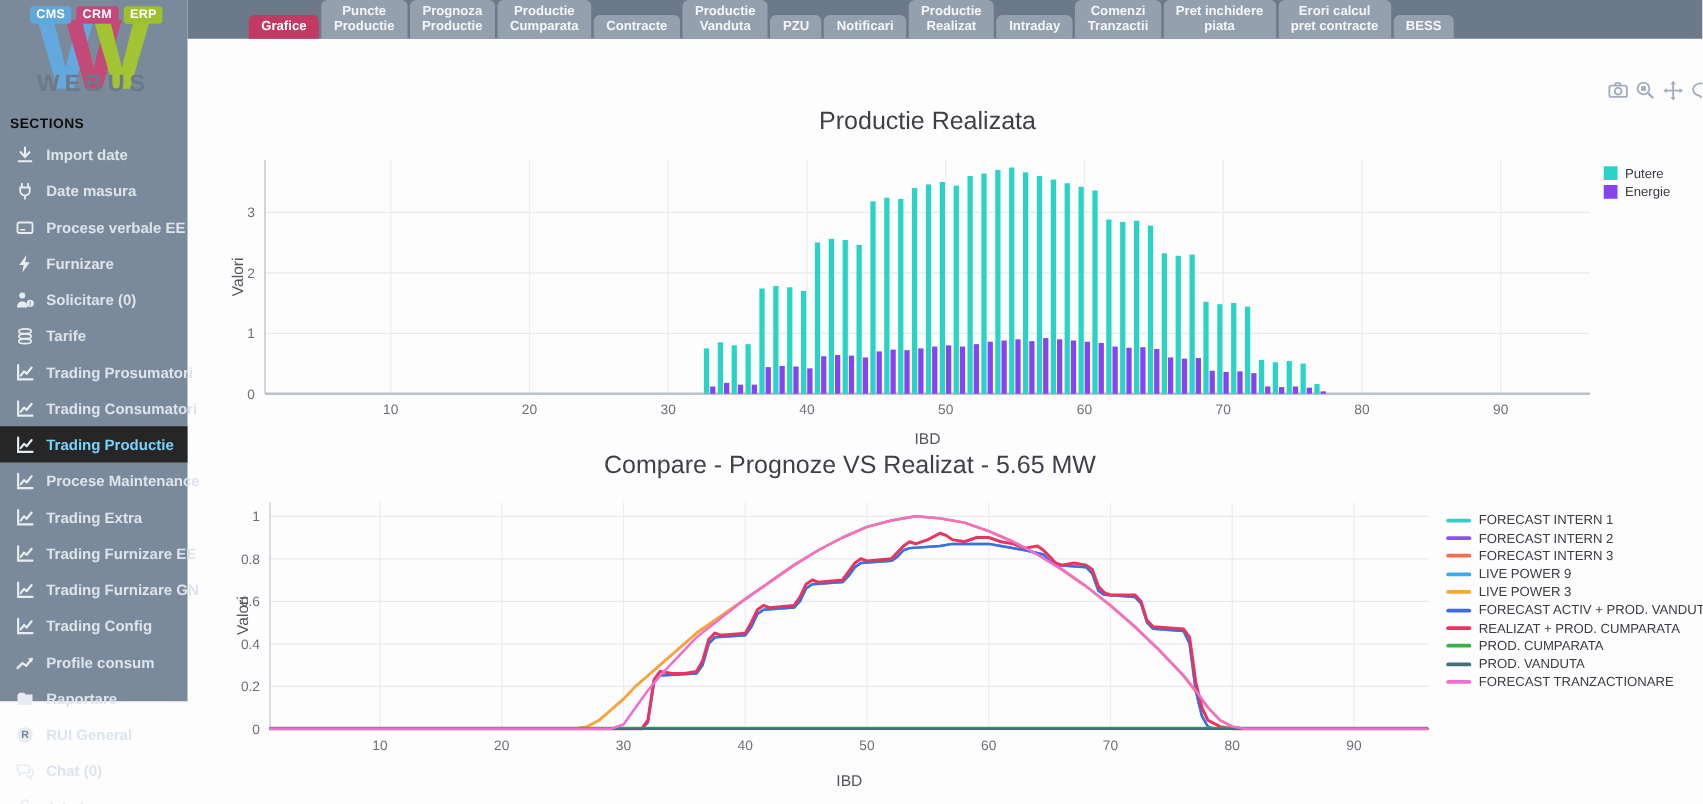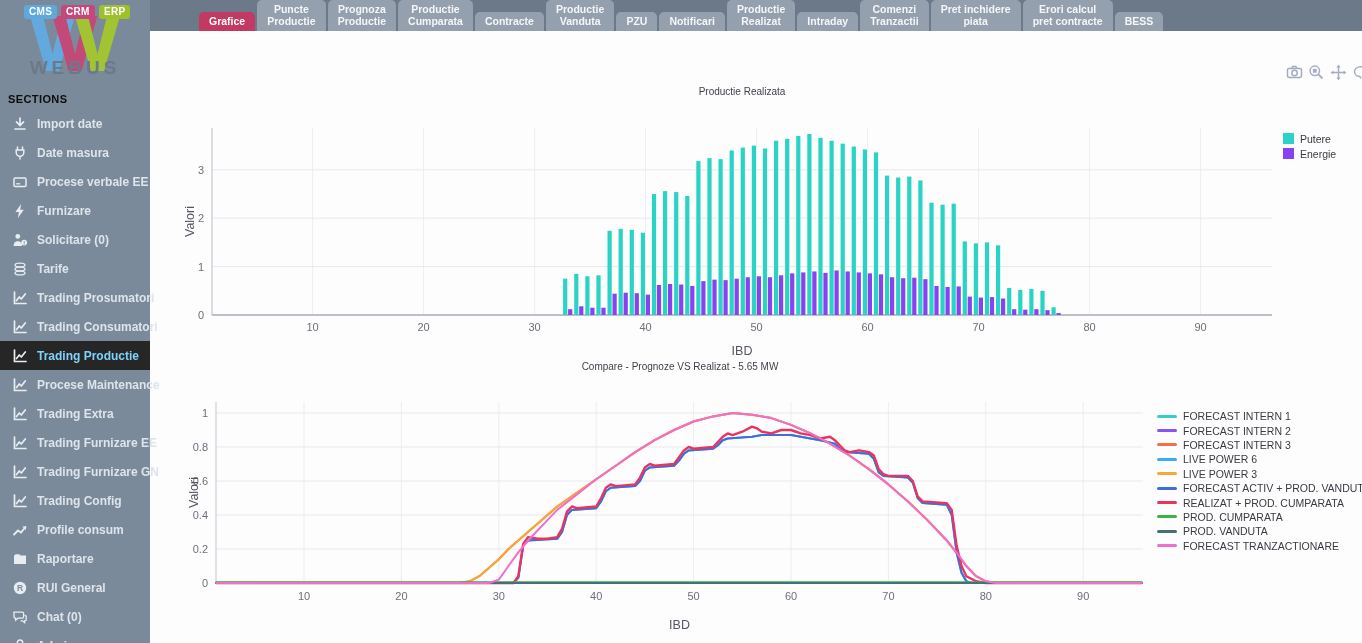--- a/index.html
+++ b/index.html
@@ -2,36 +2,36 @@
 <html><head>
 <meta charset="utf-8">
 <style>
   * { box-sizing: border-box; }
   html,body { margin:0; padding:0; }
   body {
     width:1362px; height:643px; overflow:hidden; position:relative;
     font-family:"Liberation Sans", sans-serif; background:#fdfdfe;
   }
   
-  #sidebar { position:absolute; left:0; top:0; width:150px; height:643px; background:#7b8a9a; z-index:5; }
+  #sidebar { position:absolute; left:0; top:0; width:150px; height:561px; background:#7b8a9a; z-index:5; }
   #logo { position:relative; width:150px; height:84px; }
   #logo svg { position:absolute; left:0; top:2px; }
   .badge { position:absolute; top:5px; color:#fff; font-weight:bold; font-size:10px; padding:1px 5px 2px; border-radius:3px; letter-spacing:.3px; }
   #logo-name { position:absolute; top:57px; width:150px; text-align:center; font-size:19px; font-weight:bold; color:#6b7a8a; letter-spacing:4px; }
   #sections-label { padding:9px 0 4px 8px; font-size:11px; font-weight:bold; color:#0d0d0d; letter-spacing:.4px; }
   .side-item { display:flex; align-items:center; gap:9px; height:29px; padding-left:12px; color:#dde4eb; font-size:12px; font-weight:bold; cursor:pointer; white-space:nowrap; }
   .side-item svg { flex:0 0 16px; }
   .side-item.active { background:#262626; color:#7dd3fc; }
   
   #tabbar { position:absolute; left:150px; top:0; width:1212px; height:31px; background:#6b7988; display:flex; align-items:flex-end; padding-left:1px; z-index:4; }
   .tab { margin:0 1px; padding:3px 10px 4px; border-radius:5px 5px 0 0; background:#94a0ad; color:#f4f6f9; font-size:10.5px; font-weight:bold; line-height:12px; text-align:center; white-space:pre-line; cursor:pointer; }
   .tab.active { background:#c23a64; color:#fff;margin-left:48px; }
   
   #content { position:absolute; left:150px; top:31px; width:1212px; height:612px; background:#fdfdfe; }
-  .chart-title { position:absolute; text-align:center; font-size:10px; color:#3f3f48; z-index:2; }
+  .chart-title { position:absolute; text-align:center; font-size:20px; color:#3f3f48; z-index:2; }
   #title1 { left:150px; top:86px; width:1184px; }
   #title2 { left:150px; top:361px; width:1060px; }
   #modebar { position:absolute; left:1286px; top:64px; display:flex; gap:5px; z-index:3; }
   .mb-icon { width:17px; height:17px; cursor:pointer; }
   svg.chart { position:absolute; z-index:1; }
   #chart1 { left:150px; top:78px; }
   #chart2 { left:150px; top:390px; }
   svg text { font-family:"Liberation Sans", sans-serif; }
   .tick { font-size:11px; fill:#6e6e79; }
   .axis-title { font-size:12.5px; fill:#55555f; }
@@ -438,21 +438,21 @@
     <div class="leg-row">
       <span class="sw-line" style="background: rgb(138, 82, 240);"></span>
       <span class="lbl">FORECAST INTERN 2</span>
     </div>
     <div class="leg-row">
       <span class="sw-line" style="background: rgb(242, 112, 77);"></span>
       <span class="lbl">FORECAST INTERN 3</span>
     </div>
     <div class="leg-row">
       <span class="sw-line" style="background: rgb(53, 175, 240);"></span>
-      <span class="lbl">LIVE POWER 6</span>
+      <span class="lbl">LIVE POWER 9</span>
     </div>
     <div class="leg-row">
       <span class="sw-line" style="background: rgb(247, 168, 51);"></span>
       <span class="lbl">LIVE POWER 3</span>
     </div>
     <div class="leg-row">
       <span class="sw-line" style="background: rgb(63, 109, 224);"></span>
       <span class="lbl">FORECAST ACTIV + PROD. VANDUTA</span>
     </div>
     <div class="leg-row">

